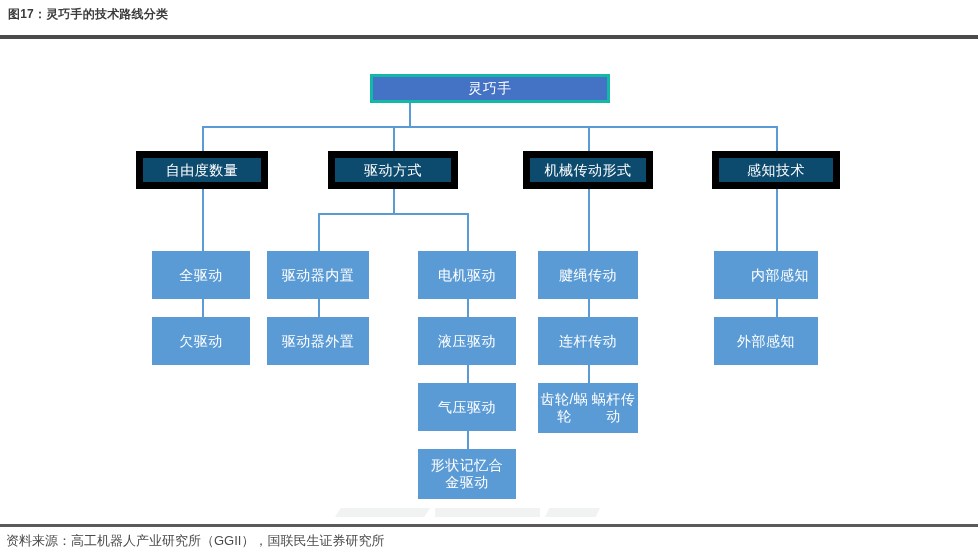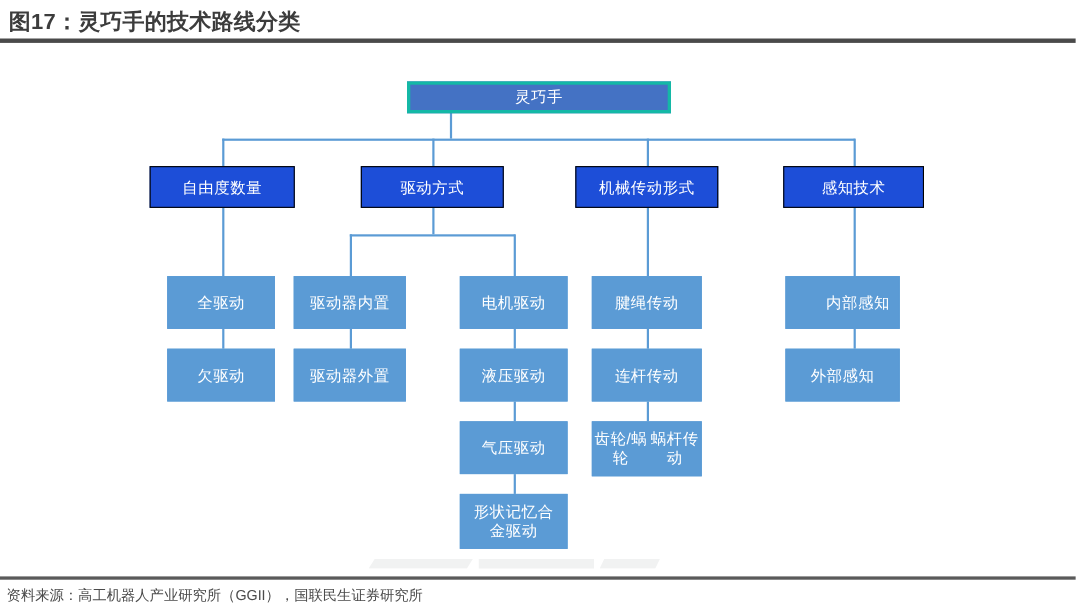--- a/index.html
+++ b/index.html
@@ -8,21 +8,21 @@
     background:#ffffff;
     font-family:"Liberation Sans","DejaVu Sans",sans-serif;
     overflow:hidden;
     position:relative;
   }
   .page{position:relative;width:978px;height:560px;}
 
   
   .fig-title{
     position:absolute;left:8px;top:6px;
-    font-size:20px;font-weight:bold;color:#3c3c3c;
+    font-size:12px;font-weight:bold;color:#3c3c3c;
     letter-spacing:.2px;white-space:nowrap;
   }
   .title-rule{
     position:absolute;left:0;top:35px;width:978px;height:4px;
     background:#4a4a4a;
   }
 
   
   .footer-rule{
     position:absolute;left:0;top:524px;width:978px;height:3px;
@@ -50,21 +50,21 @@
     box-sizing:border-box;
     display:flex;align-items:center;justify-content:center;
     text-align:center;
     color:#ffffff;
     font-size:14px;
     line-height:17px;
     letter-spacing:.5px;
     z-index:3;
   }
   .node.root{background:#4472c4;border:3px solid #14b8a6;}
-  .node.lvl2{background:#1d4ed8;border:1px solid #000000;align-items:center;}
+  .node.lvl2{background:#0c4a6e;border:7px solid #000000;align-items:center;}
   .node.lvl3{background:#5b9bd5;border:1px solid #5b9bd5;}
 
   .edge{position:absolute;background:#5b9bd5;z-index:1;}
   .edge.v{width:1.6px;}
   .edge.h{height:1.6px;}
 </style>
 </head>
 <body>
 
 <div class="page">

